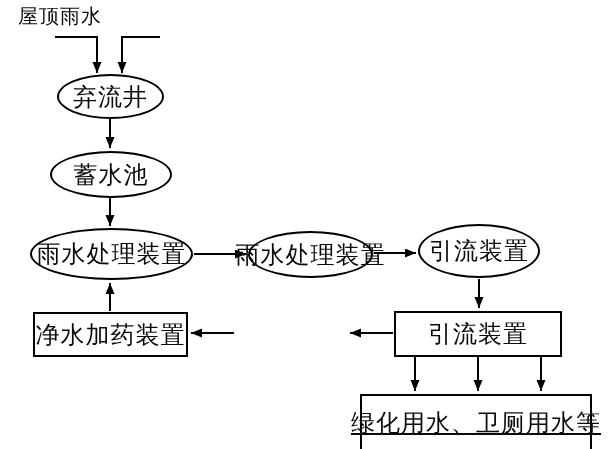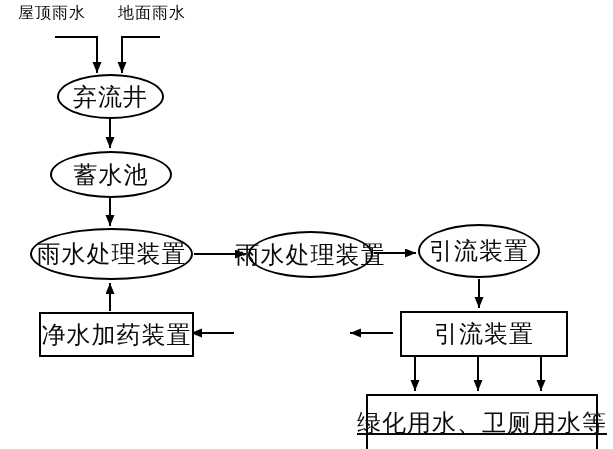--- a/index.html
+++ b/index.html
@@ -31,28 +31,27 @@
     display: flex;
     align-items: center;
     justify-content: center;
     font-size: 24px;
     letter-spacing: 1px;
     line-height: 1;
     white-space: nowrap;
     text-align: center;
   }
   .ellipse { border-radius: 50%; }
-  .rect { border-radius: 0; margin-left: 6px; }
+  .rect { border-radius: 0; }
   .input-label {
     position: absolute;
-    font-size: 16px;
+    font-size: 20px;
     letter-spacing: 1px;
     line-height: 1;
     white-space: nowrap;
-    font-family: Liberation Mono, monospace;
   }
 </style>
 </head>
 <body>
 
 <div class="stage">
 
   <svg class="wires" viewBox="0 0 613 449" xmlns="http://www.w3.org/2000/svg">
     <defs>
       <marker id="arrowhead" markerUnits="userSpaceOnUse" markerWidth="13" markerHeight="11" refX="11" refY="4.5" orient="auto">
@@ -70,21 +69,20 @@
       <line x1="393" y1="333" x2="350" y2="333" marker-end="url(#arrowhead)"></line>
       <line x1="234" y1="333" x2="191" y2="333" marker-end="url(#arrowhead)"></line>
       <line x1="110" y1="311" x2="110" y2="283" marker-end="url(#arrowhead)"></line>
       <line x1="415" y1="357" x2="415" y2="391" marker-end="url(#arrowhead)"></line>
       <line x1="478" y1="357" x2="478" y2="391" marker-end="url(#arrowhead)"></line>
       <line x1="541" y1="357" x2="541" y2="391" marker-end="url(#arrowhead)"></line>
     </g>
   </svg>
 
   <div class="input-label" style="left:18px; top:6px;">屋顶雨水</div>
-  <div class="input-label" style="left:118px; top:6px;">地面雨水</div>
 
   <div class="node ellipse" style="left:57px; top:74px; width:107px; height:45px;">弃流井</div>
   <div class="node ellipse" style="left:30px; top:228px; width:163px; height:52px;">雨水处理装置</div>
   <div class="node ellipse" style="left:50px; top:151px; width:122px; height:47px;">蓄水池</div>
   <div class="node ellipse" style="left:248px; top:231px; width:125px; height:47px;">雨水处理装置</div>
   <div class="node ellipse" style="left:418px; top:224px; width:122px; height:54px;">引流装置</div>
 
   <div class="node rect" style="left:33px; top:312px; width:155px; height:45px;">净水加药装置</div>
   <div class="node rect" style="left:394px; top:311px; width:168px; height:46px;">引流装置</div>
   <div class="node rect" style="left:360px; top:394px; width:232px; height:58px;text-decoration:underline;">绿化用水、卫厕用水等</div>

